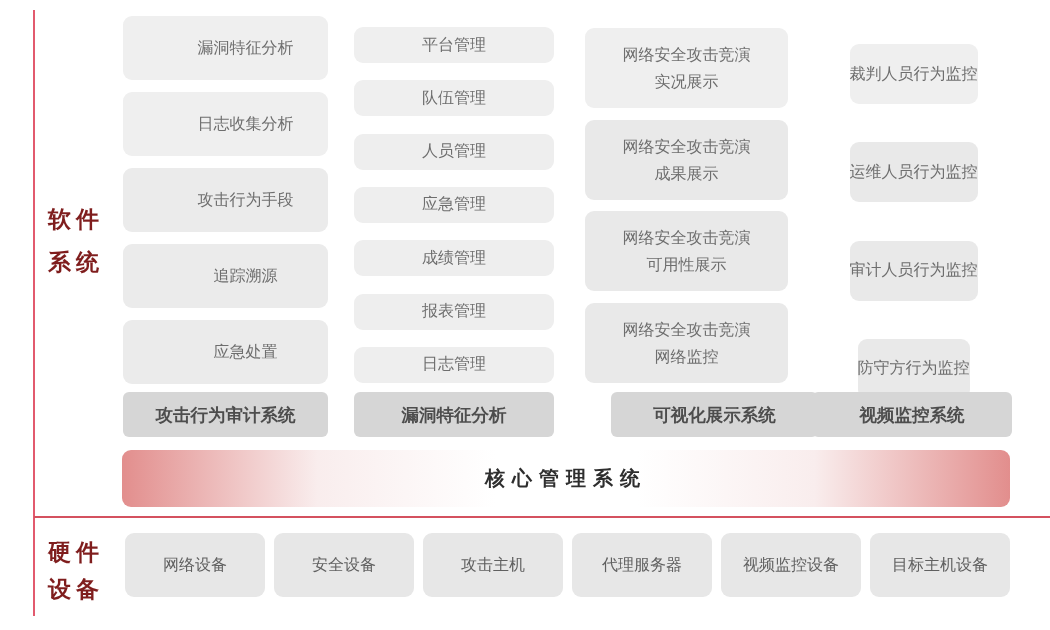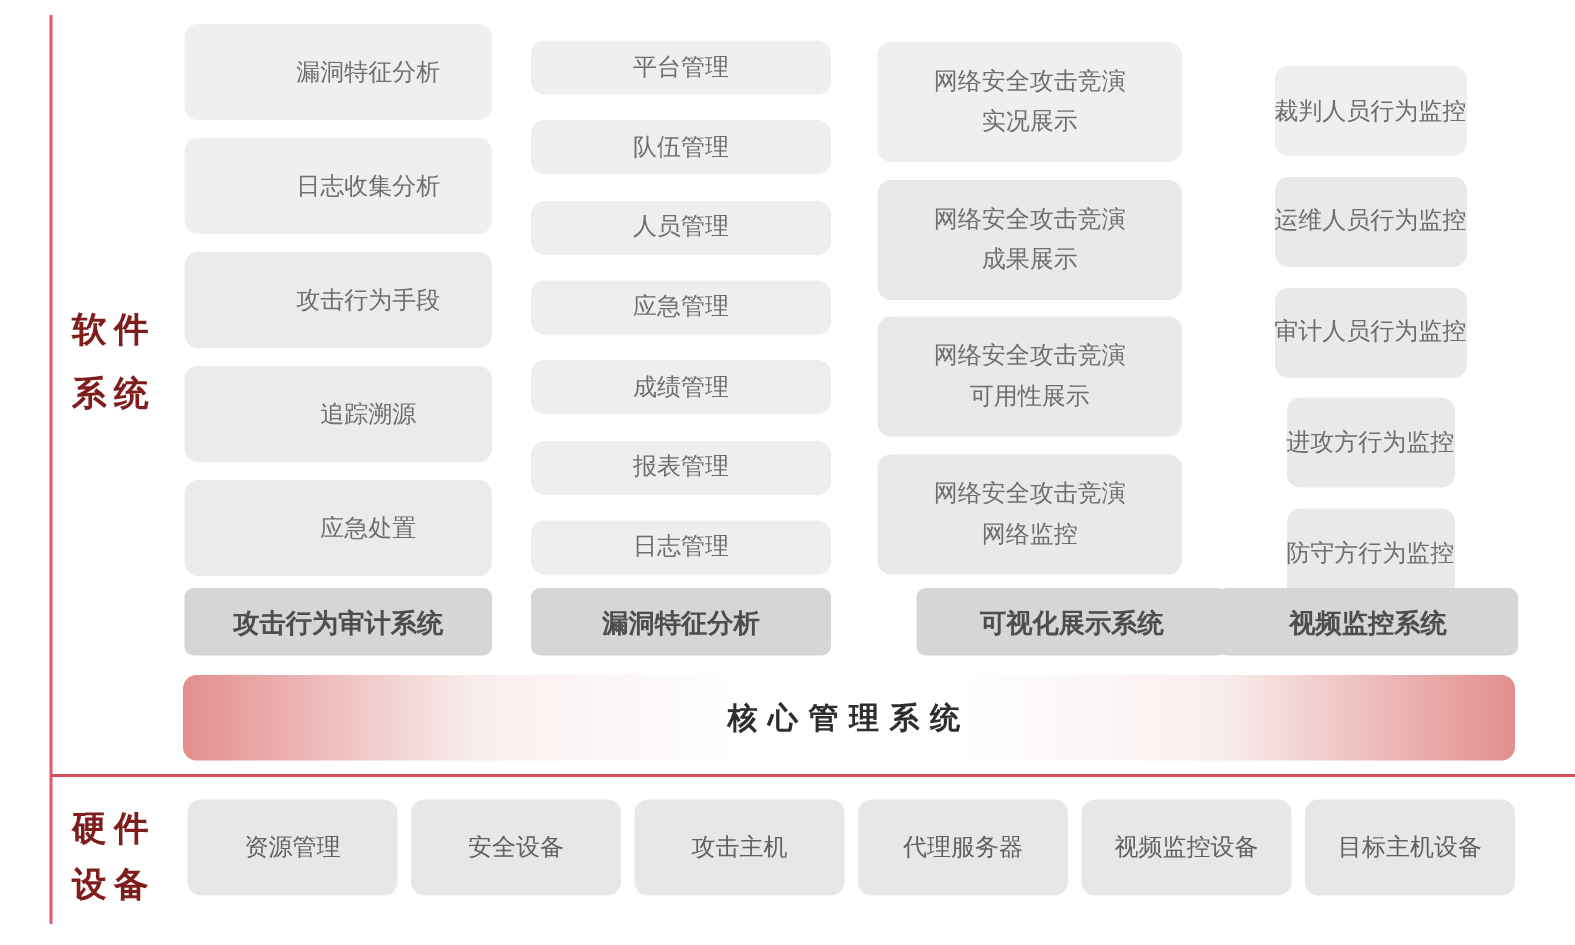--- a/index.html
+++ b/index.html
@@ -160,33 +160,32 @@
     <div class="box">网络安全攻击竞演
 可用性展示</div>
     <div class="box">网络安全攻击竞演
 网络监控</div>
   </div>
 
   <div class="col col4">
     <div class="box">裁判人员行为监控</div>
     <div class="box">运维人员行为监控</div>
     <div class="box">审计人员行为监控</div>
-    <div class="box">进攻方行为监控</div>
     <div class="box">防守方行为监控</div>
   </div>
 
   <div class="header-box header1">攻击行为审计系统</div>
   <div class="header-box header2">漏洞特征分析</div>
   <div class="header-box header3">可视化展示系统</div>
   <div class="header-box header4">视频监控系统</div>
 
   <div class="core-bar">核心管理系统</div>
 
   <div class="hw-row">
-    <div class="hw-box">资源管理</div>
+    <div class="hw-box">网络设备</div>
     <div class="hw-box">安全设备</div>
     <div class="hw-box">攻击主机</div>
     <div class="hw-box">代理服务器</div>
     <div class="hw-box">视频监控设备</div>
     <div class="hw-box">目标主机设备</div>
   </div>
 
 </div>
 
 </body></html>

